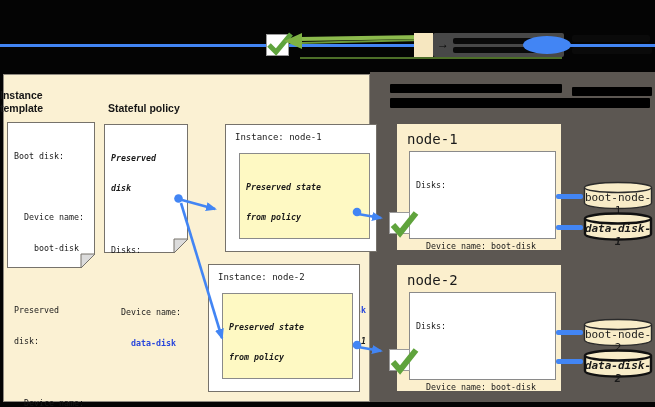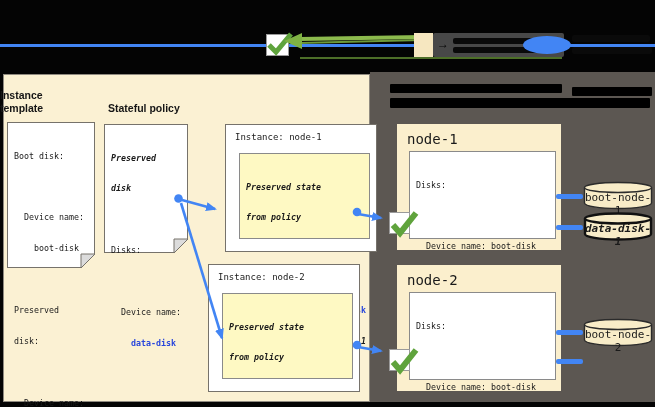--- a/index.html
+++ b/index.html
@@ -214,20 +214,27 @@
     </svg>
   </div>
   <div class="abs connector" style="left:556px; top:330px;"></div>
   <div class="abs connector" style="left:556px; top:359px;"></div>
   <div class="abs" style="left:583px; top:318px;">
     <svg class="cyl" viewBox="0 0 70 29">
       <path d="M1.5,6.5 v15.5 a33.5,5.5 0 0 0 67,0 v-15.5" fill="#F8ECC8" stroke="#2b2b2b" stroke-width="1.4"></path>
       <ellipse cx="35" cy="6.5" rx="33.5" ry="5" fill="#F8ECC8" stroke="#2b2b2b" stroke-width="1.4"></ellipse>
     </svg>
     <div class="cyl-label">boot-node-2</div>
+  </div>
+  <div class="abs" style="left:583px; top:349px;">
+    <svg class="cyl" viewBox="0 0 70 29">
+      <path d="M2,6.5 v15.5 a33,5.5 0 0 0 66,0 v-15.5" fill="#F8ECC8" stroke="#111" stroke-width="2.4"></path>
+      <ellipse cx="35" cy="6.5" rx="33" ry="5" fill="#F8ECC8" stroke="#111" stroke-width="2.4"></ellipse>
+    </svg>
+    <div class="cyl-label b">data-disk-2</div>
   </div>
 
   <svg class="abs overlay" width="655" height="407" viewBox="0 0 655 407">
     <defs>
       <marker id="ah" markerUnits="userSpaceOnUse" markerWidth="11" markerHeight="9" refX="9" refY="4.5" orient="auto">
         <path d="M0,0 L11,4.5 L0,9 Z" fill="#4285F4"></path>
       </marker>
     </defs>
     <line x1="182" y1="200" x2="215" y2="209" stroke="#4285F4" stroke-width="2.6" marker-end="url(#ah)"></line>
     <line x1="181" y1="203" x2="222" y2="338" stroke="#4285F4" stroke-width="2.6" marker-end="url(#ah)"></line>

